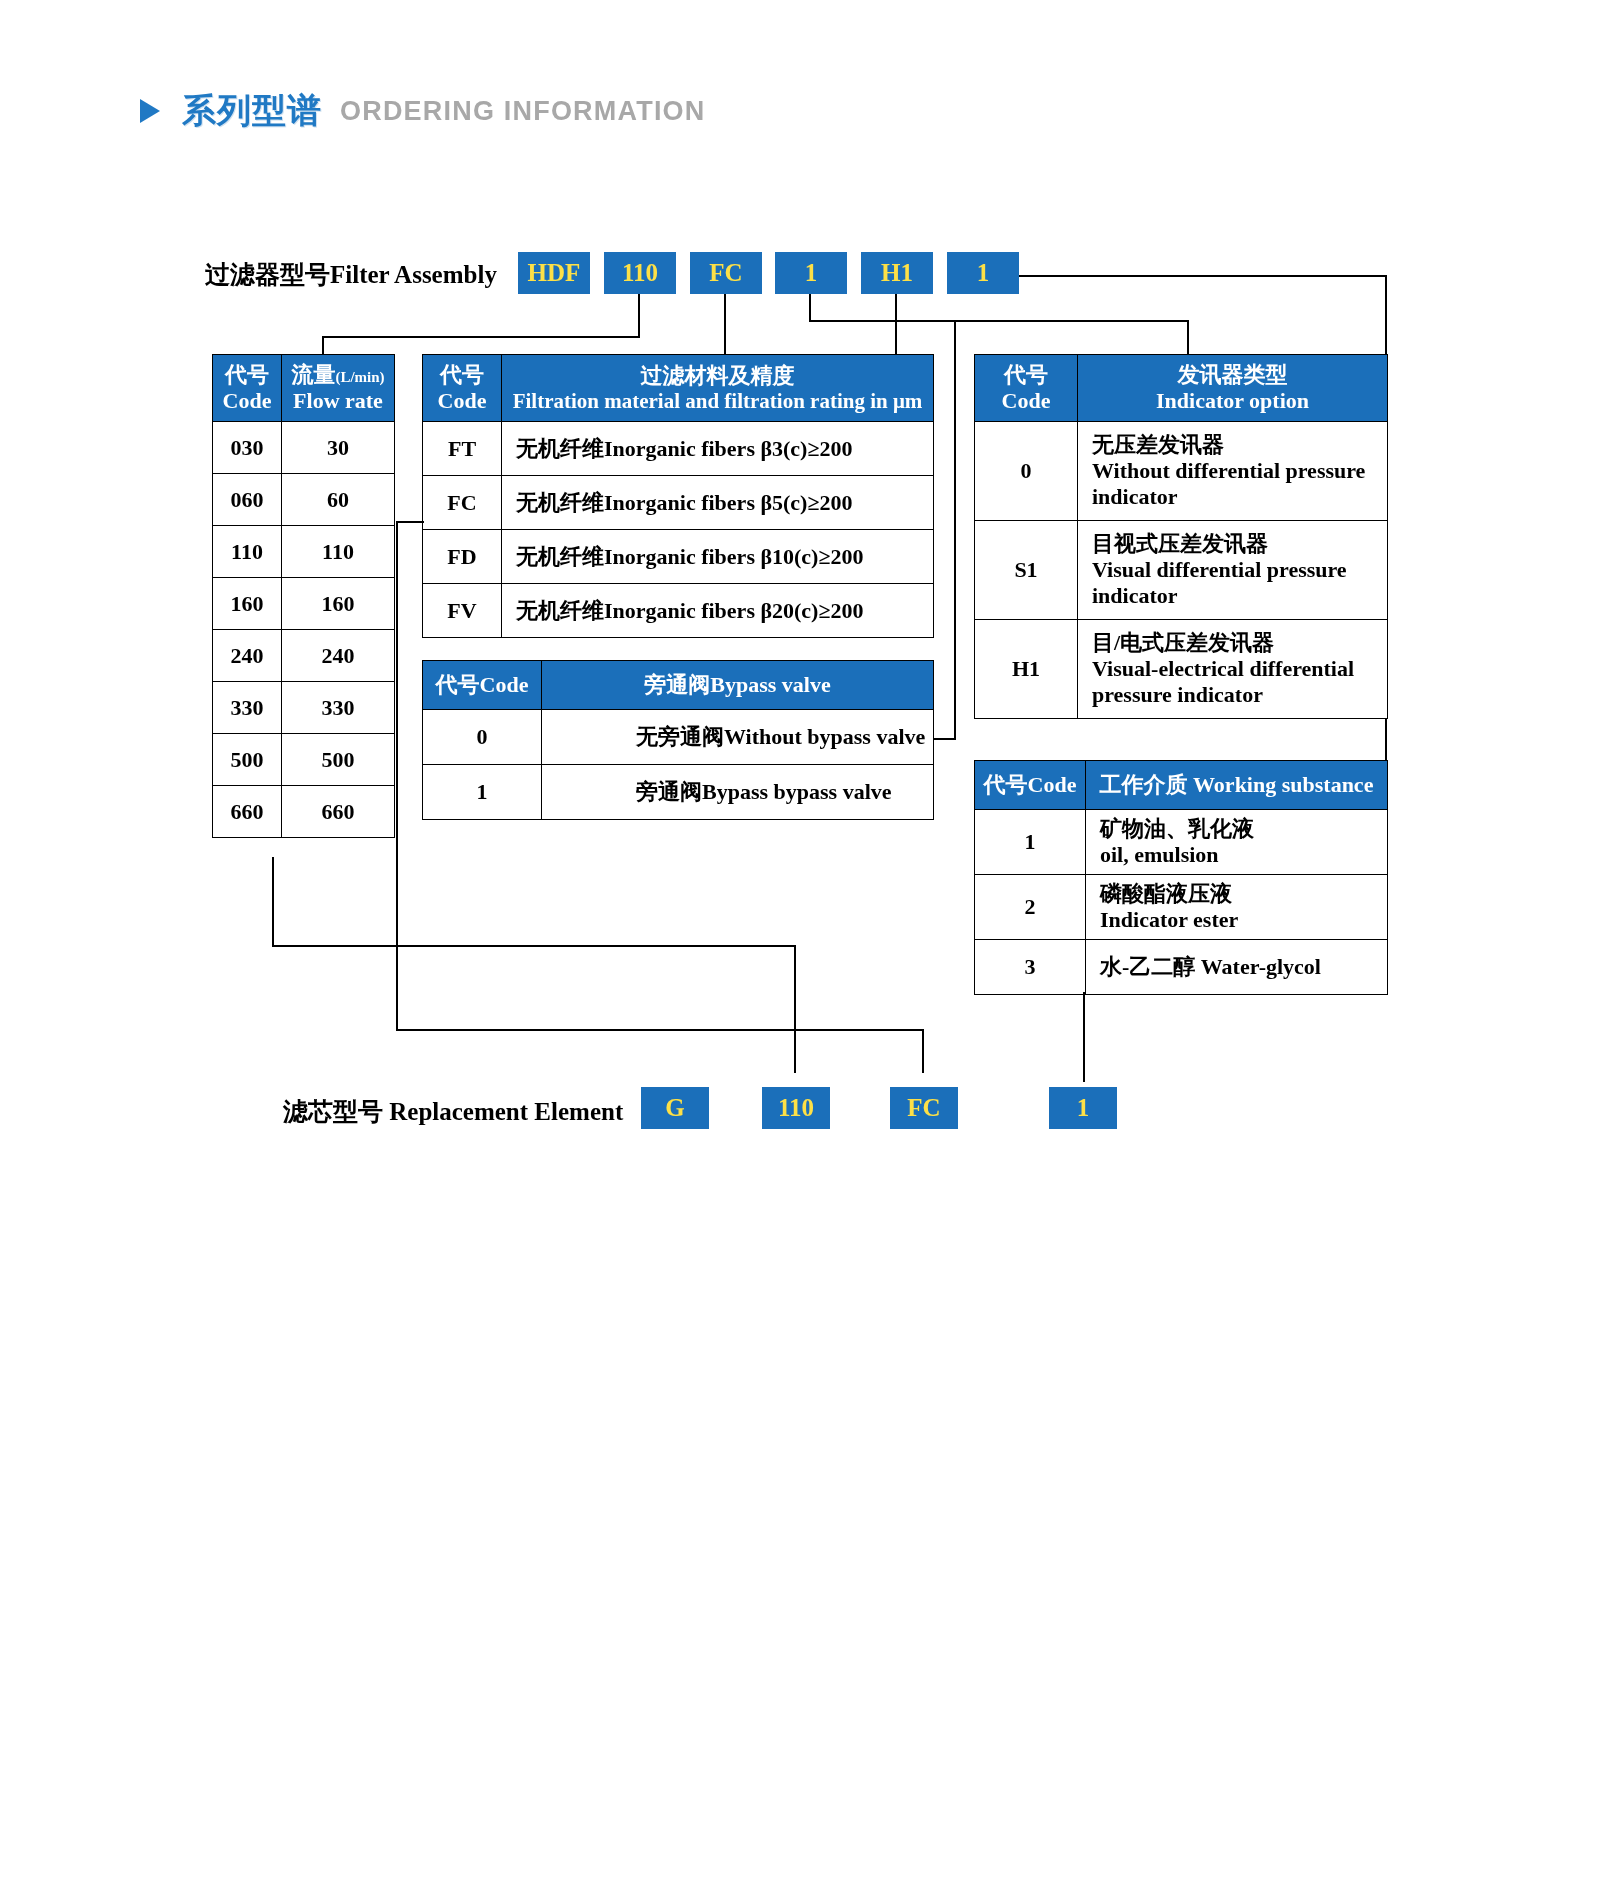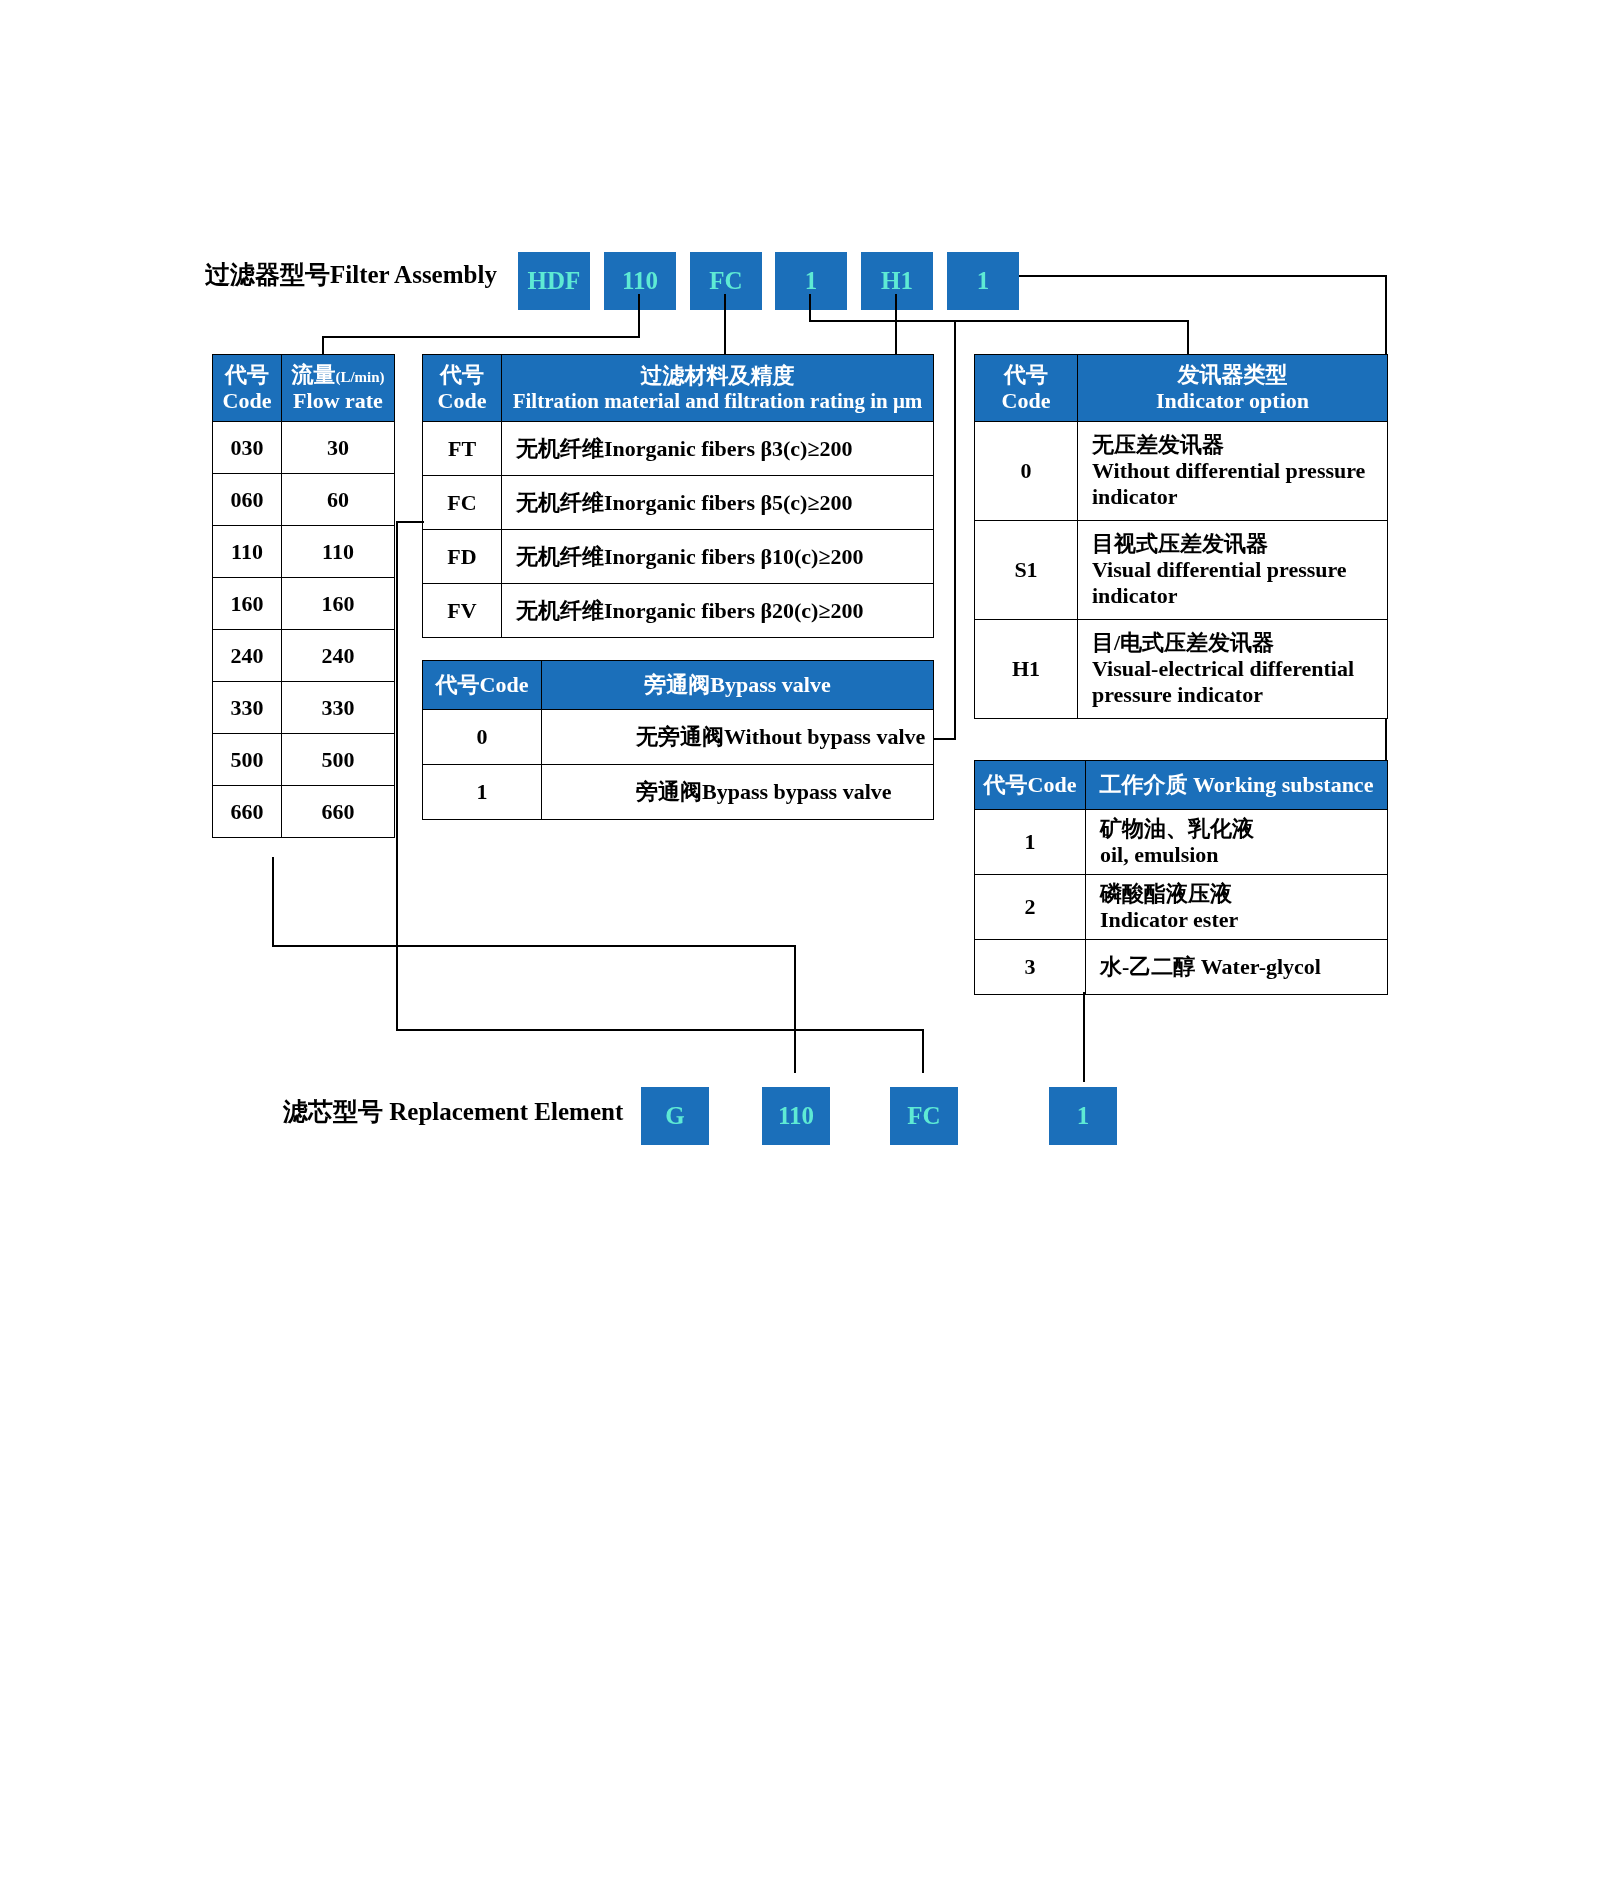--- a/index.html
+++ b/index.html
@@ -48,28 +48,28 @@
     font-weight: bold;
     font-size: 27px;
     color: #a8a8a8;
     letter-spacing: 1.2px;
   }
 
   
   .chip {
     position: absolute;
     background: #1b6fba;
-    color: #5eead4;
+    color: #fde047;
     font-family: "Liberation Serif", "DejaVu Serif", serif;
     font-weight: bold;
     font-size: 25px;
     display: flex;
     align-items: center;
     justify-content: center;
-    height: 58px;
+    height: 42px;
   }
 
   
   .rowlabel {
     position: absolute;
     font-size: 25px;
     font-weight: bold;
     white-space: nowrap;
   }
 
@@ -108,20 +108,25 @@
   
   .ln { position: absolute; background: #000000; }
   .lnv { width: 2.4px; }
   .lnh { height: 2.4px; }
 </style>
 </head>
 <body>
 
 <div id="page">
 
+  <div class="hdr">
+    <div class="hdr-tri"></div>
+    <div class="hdr-cn">系列型谱</div>
+    <div class="hdr-en">ORDERING INFORMATION</div>
+  </div>
 
   <div class="rowlabel" style="left:205px; top:258px;">过滤器型号Filter Assembly</div>
 
   <div class="chip" style="left:518px; top:252px; width:72px;">HDF</div>
   <div class="chip" style="left:604px; top:252px; width:72px;">110</div>
   <div class="chip" style="left:690px; top:252px; width:72px;">FC</div>
   <div class="chip" style="left:775px; top:252px; width:72px;">1</div>
   <div class="chip" style="left:861px; top:252px; width:72px;">H1</div>
   <div class="chip" style="left:947px; top:252px; width:72px;">1</div>
 

